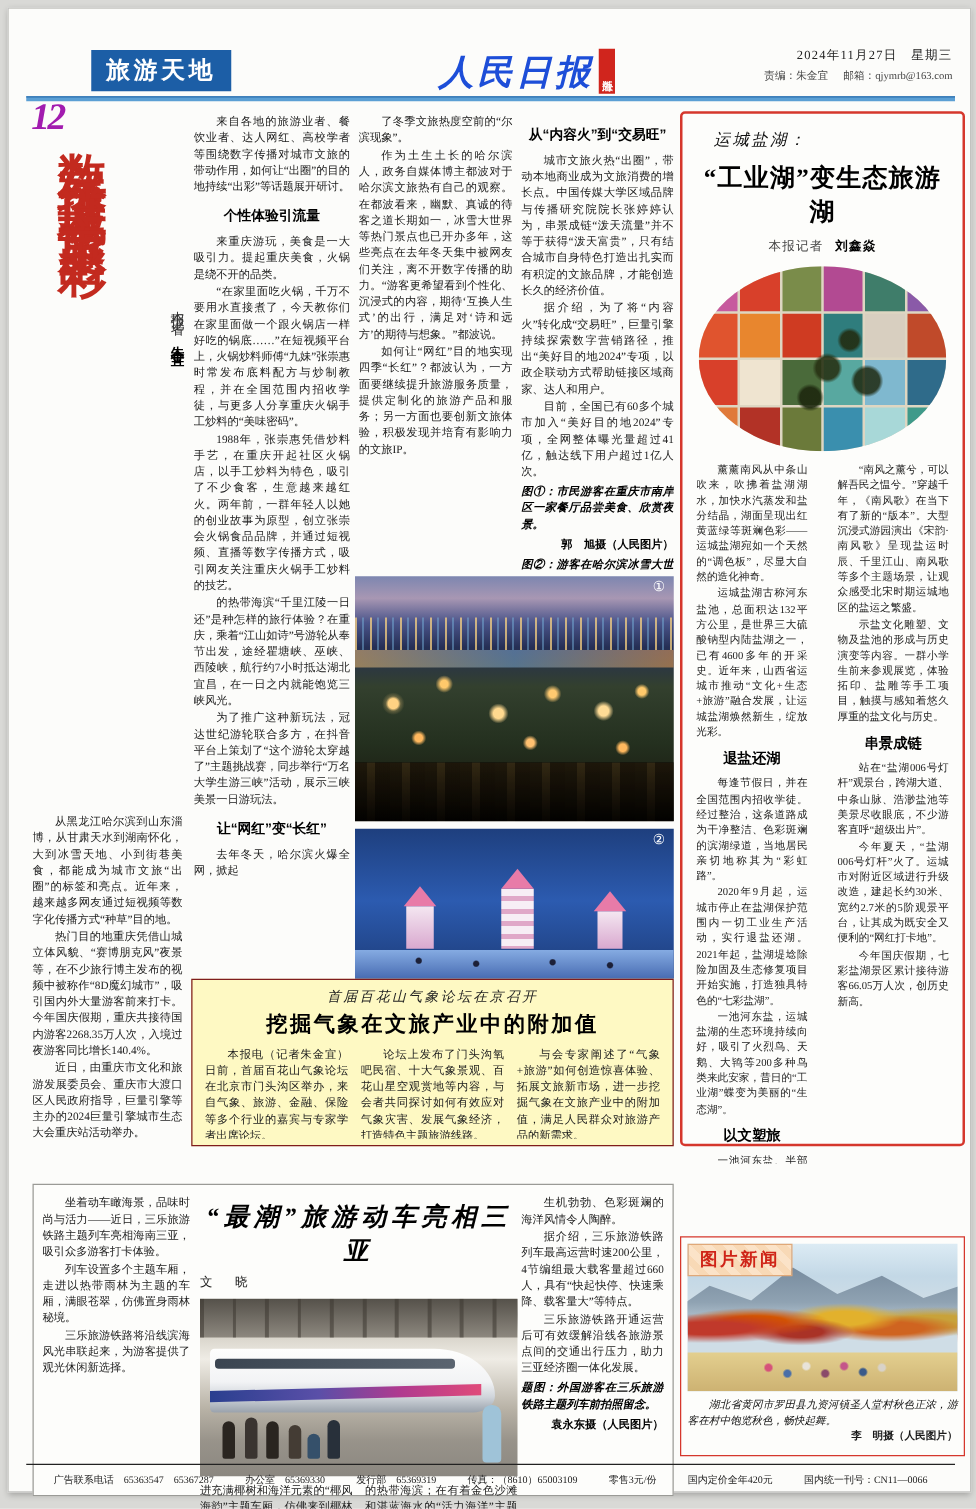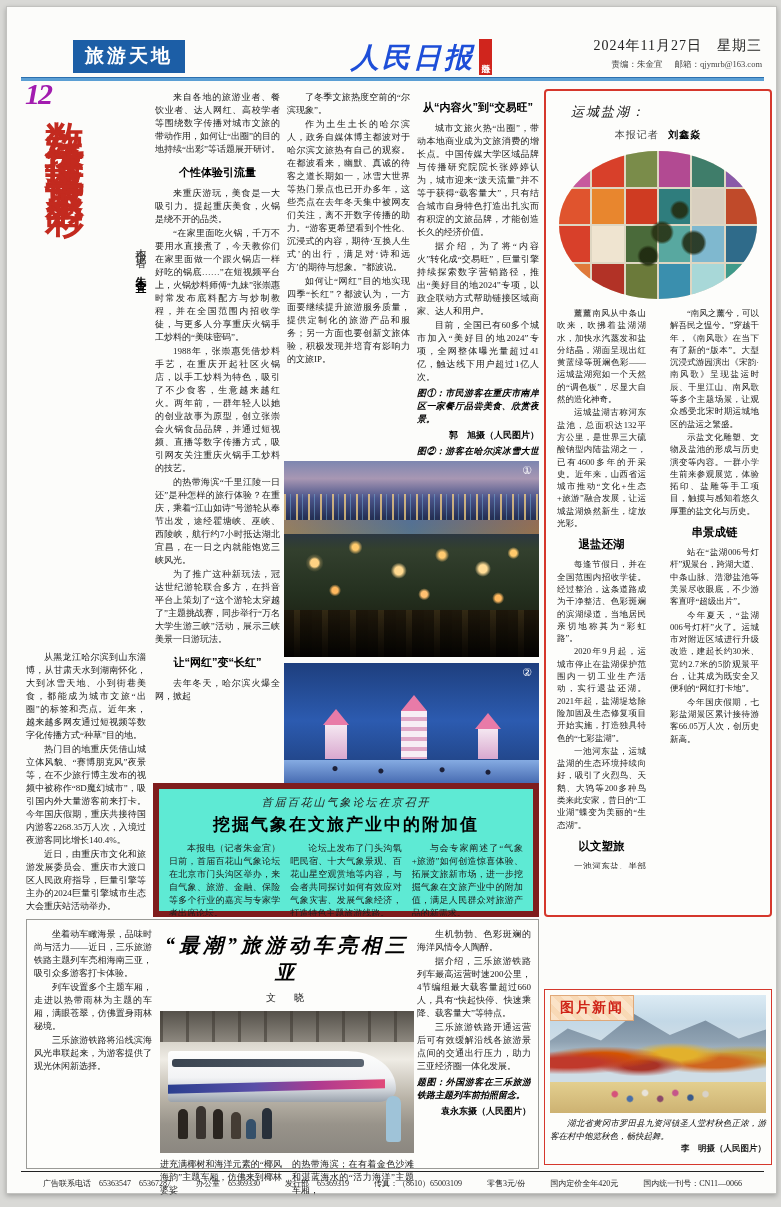--- a/index.html
+++ b/index.html
@@ -13,21 +13,21 @@
   .pagenum{position:absolute;left:4px;top:12px;font-size:30px;font-weight:900;
            font-style:italic;letter-spacing:-2px;color:#a21caf;margin-top:40px;}
   .section-box{position:absolute;left:52px;top:15px;background:#1c5ea6;color:#fff;
                font-family:"Liberation Sans",sans-serif;font-weight:bold;font-size:19px;
                letter-spacing:3px;padding:3px 12px 4px;}
   .masthead{position:absolute;left:330px;top:14px;white-space:nowrap;}
   .mast-text{font-size:28px;font-weight:900;font-style:italic;color:#1d4ed8;letter-spacing:3px;}
   .edition{display:inline-block;vertical-align:top;margin-left:4px;background:#d0251d;color:#fff;
            writing-mode:vertical-rl;font-size:9px;line-height:13px;padding:2px 0;height:32px;text-align:center;}
   .head-right{position:absolute;right:2px;top:12px;text-align:right;}
-  .head-date{font-size:14px;color:#222;letter-spacing:1px;}
+  .head-date{font-size:10px;color:#222;letter-spacing:1px;}
   .head-editor{font-size:8.5px;color:#444;margin-top:4px;}
   .head-editor span{margin-left:10px;}
   .head-rule{position:absolute;left:0;right:0;top:52px;height:3px;background:#5b9fd4;border-top:1px solid #2b6fae;}
 
   
   .para{font-size:9px;line-height:13px;text-align:justify;text-indent:18px;margin:0 0 1px;color:#1b1b1b;}
   .col-subhead{font-family:"Liberation Sans",sans-serif;font-weight:bold;text-align:center;
                font-size:11px;margin:9px 0 7px;color:#000;}
   .cap{font-size:9px;line-height:13px;font-weight:bold;text-align:justify;color:#000;margin-top:3px;font-style:italic;}
   .credit{text-align:right;font-style:normal;}
@@ -80,35 +80,35 @@
   .p2-ice{position:absolute;bottom:0;left:0;right:0;height:19%;
     background:linear-gradient(180deg,#85abe2,#486cb2);}
   .p2-dots{position:absolute;inset:0;background:
     radial-gradient(circle at 20% 88%,rgba(20,20,40,.9) 0 2px,transparent 3px),
     radial-gradient(circle at 38% 90%,rgba(20,20,40,.9) 0 2px,transparent 3px),
     radial-gradient(circle at 62% 89%,rgba(20,20,40,.9) 0 2px,transparent 3px),
     radial-gradient(circle at 80% 91%,rgba(20,20,40,.9) 0 2px,transparent 3px);}
 
   
   .weather-box{position:absolute;left:146px;top:776px;width:386px;height:134px;
-    border:6px solid #7f1d1d;background:#5eead4;box-sizing:border-box;padding:6px 10px;}
+    border:1px solid #7f1d1d;background:#fef9c3;box-sizing:border-box;padding:6px 10px;}
   .w-kicker{text-align:center;font-size:11px;font-style:italic;color:#222;letter-spacing:2px;}
   .w-title{text-align:center;font-family:"Liberation Sans",sans-serif;font-weight:bold;
            font-size:17px;letter-spacing:2px;color:#000;margin-top:3px;}
   .w-cols{display:flex;gap:10px;margin-top:6px;height:74px;}
   .w-col{flex:1;overflow:hidden;}
 
   
-  .train-box{position:absolute;left:19px;top:912px;width:513px;height:250px;
+  .train-box{position:absolute;left:19px;top:940px;width:513px;height:250px;
     border:1px solid #9a9a96;background:#fdfdfb;box-sizing:border-box;}
   .t-left{position:absolute;left:7px;top:8px;width:118px;bottom:8px;}
   .t-center{position:absolute;left:133px;top:4px;width:254px;bottom:4px;}
   .t-title{text-align:center;font-size:20px;font-weight:bold;font-style:italic;
            letter-spacing:4px;color:#000;margin-top:8px;}
-  .t-byline{text-align:center;font-size:10px;margin-top:5px;letter-spacing:4px;}
+  .t-byline{font-size:10px;margin-top:5px;letter-spacing:4px;}
   .t-photo{position:relative;margin-top:6px;width:254px;height:142px;overflow:hidden;
     background:linear-gradient(180deg,#8a857c 0%,#6e6a62 9%,#d6d2c8 20%,#efece5 34%,#b8b2a6 62%,#98938a 80%,#8b8780 100%);}
   .tp-canopy{position:absolute;left:0;right:0;top:0;height:22%;
     background:repeating-linear-gradient(90deg,rgba(60,55,48,.55) 0 3px,transparent 3px 26px),linear-gradient(180deg,#55514a,#8d887f);}
   .tp-train{position:absolute;left:3%;top:28%;width:90%;height:36%;
     background:linear-gradient(180deg,#fefefd 0%,#f2f3f5 52%,#cfd4da 76%,#9aa2ac 100%);
     border-radius:6px 80px 30px 6px / 6px 62px 22px 6px;}
   .tp-train::before{content:"";position:absolute;left:2%;right:14%;top:16%;height:16%;
     background:linear-gradient(90deg,#3a4450,#5a6470);border-radius:3px;}
   .tp-train::after{content:"";position:absolute;left:0;right:5%;bottom:22%;height:17%;
@@ -239,21 +239,21 @@
         <div class="col-subhead">让“网红”变“长红”</div>
         <p class="para">去年冬天，哈尔滨火爆全网，掀起</p>
       </div>
     <div class="lead-col2 clip">
         <p class="para">了冬季文旅热度空前的“尔滨现象”。</p>
         <p class="para">作为土生土长的哈尔滨人，政务自媒体博主都波对于哈尔滨文旅热有自己的观察。在都波看来，幽默、真诚的待客之道长期如一，冰雪大世界等热门景点也已开办多年，这些亮点在去年冬天集中被网友们关注，离不开数字传播的助力。“游客更希望看到个性化、沉浸式的内容，期待‘互换人生式’的出行，满足对‘诗和远方’的期待与想象。”都波说。</p>
         <p class="para">如何让“网红”目的地实现四季“长红”？都波认为，一方面要继续提升旅游服务质量，提供定制化的旅游产品和服务；另一方面也要创新文旅体验，积极发现并培育有影响力的文旅IP。</p>
       </div>
     <div class="lead-col3 clip">
         <div class="col-subhead">从“内容火”到“交易旺”</div>
-        <p class="para">城市文旅火热“出圈”，带动本地商业成为文旅消费的增长点。中国传媒大学区域品牌与传播研究院院长张婷婷认为，城市迎来“泼天流量”并不等于获得“载客量大”，只有结合城市自身特色打造出扎实而有积淀的文旅品牌，才能创造长久的经济价值。</p>
+        <p class="para">城市文旅火热“出圈”，带动本地商业成为文旅消费的增长点。中国传媒大学区域品牌与传播研究院院长张婷婷认为，串景成链“泼天流量”并不等于获得“泼天富贵”，只有结合城市自身特色打造出扎实而有积淀的文旅品牌，才能创造长久的经济价值。</p>
         <p class="para">据介绍，为了将“内容火”转化成“交易旺”，巨量引擎持续探索数字营销路径，推出“美好目的地2024”专项，以政企联动方式帮助链接区域商家、达人和用户。</p>
         <p class="para">目前，全国已有60多个城市加入“美好目的地2024”专项，全网整体曝光量超过41亿，触达线下用户超过1亿人次。</p>
         <div class="cap">图①：市民游客在重庆市南岸区一家餐厅品尝美食、欣赏夜景。</div>
         <div class="cap credit">郭　旭摄（人民图片）</div>
         <div class="cap">图②：游客在哈尔滨冰雪大世界室内冰雪馆游玩。</div>
       </div>
 
     <div class="photo-stack">
       <div class="photo1">
         <div class="p1-skyline"></div>
@@ -318,20 +318,21 @@
         <p class="para">生机勃勃、色彩斑斓的海洋风情令人陶醉。</p>
         <p class="para">据介绍，三乐旅游铁路列车最高运营时速200公里，4节编组最大载客量超过660人，具有“快起快停、快速乘降、载客量大”等特点。</p>
         <p class="para">三乐旅游铁路开通运营后可有效缓解沿线各旅游景点间的交通出行压力，助力三亚经济圈一体化发展。</p>
         <div class="cap">题图：外国游客在三乐旅游铁路主题列车前拍照留念。</div>
         <div class="cap credit">袁永东摄（人民图片）</div>
       </div>
   </div>
 
   <div class="salt-box">
     <div class="s-kicker">运城盐湖：</div>
+    <div class="s-title">“工业湖”变生态旅游湖</div>
     <div class="s-byline">
       <span>本报记者</span>
       <span class="nm">刘鑫焱</span>
     </div>
     <div class="salt-oval-wrap">
       <div class="salt-oval">
         <div class="salt-tiles">
           <div class="tile"></div>
             <div class="tile"></div>
             <div class="tile"></div>

